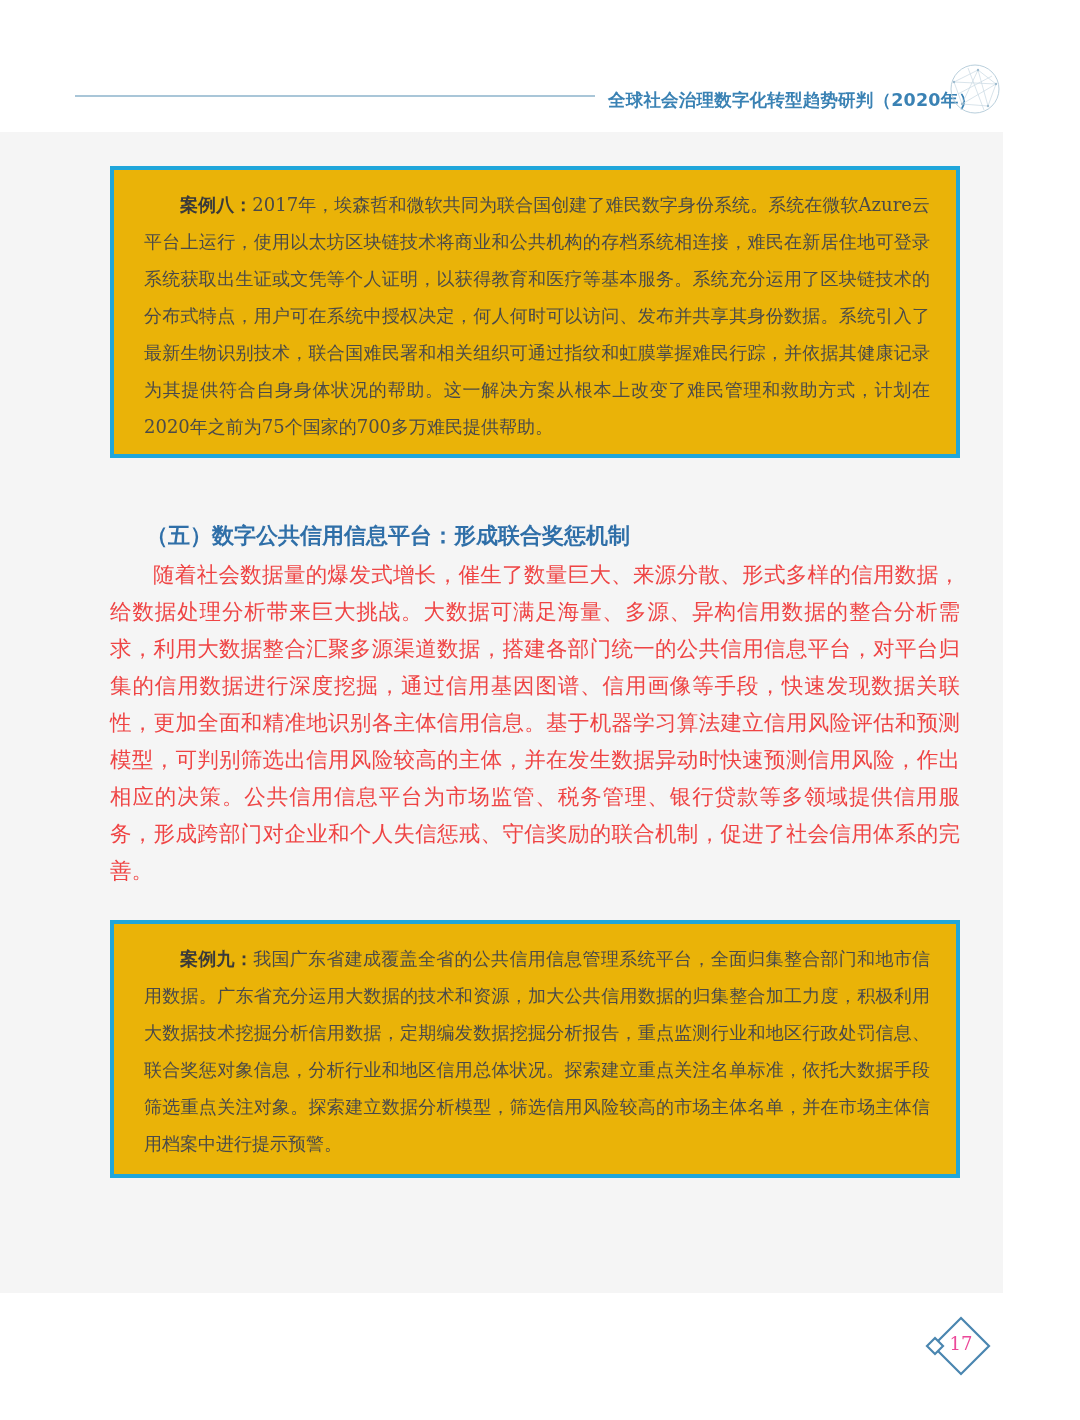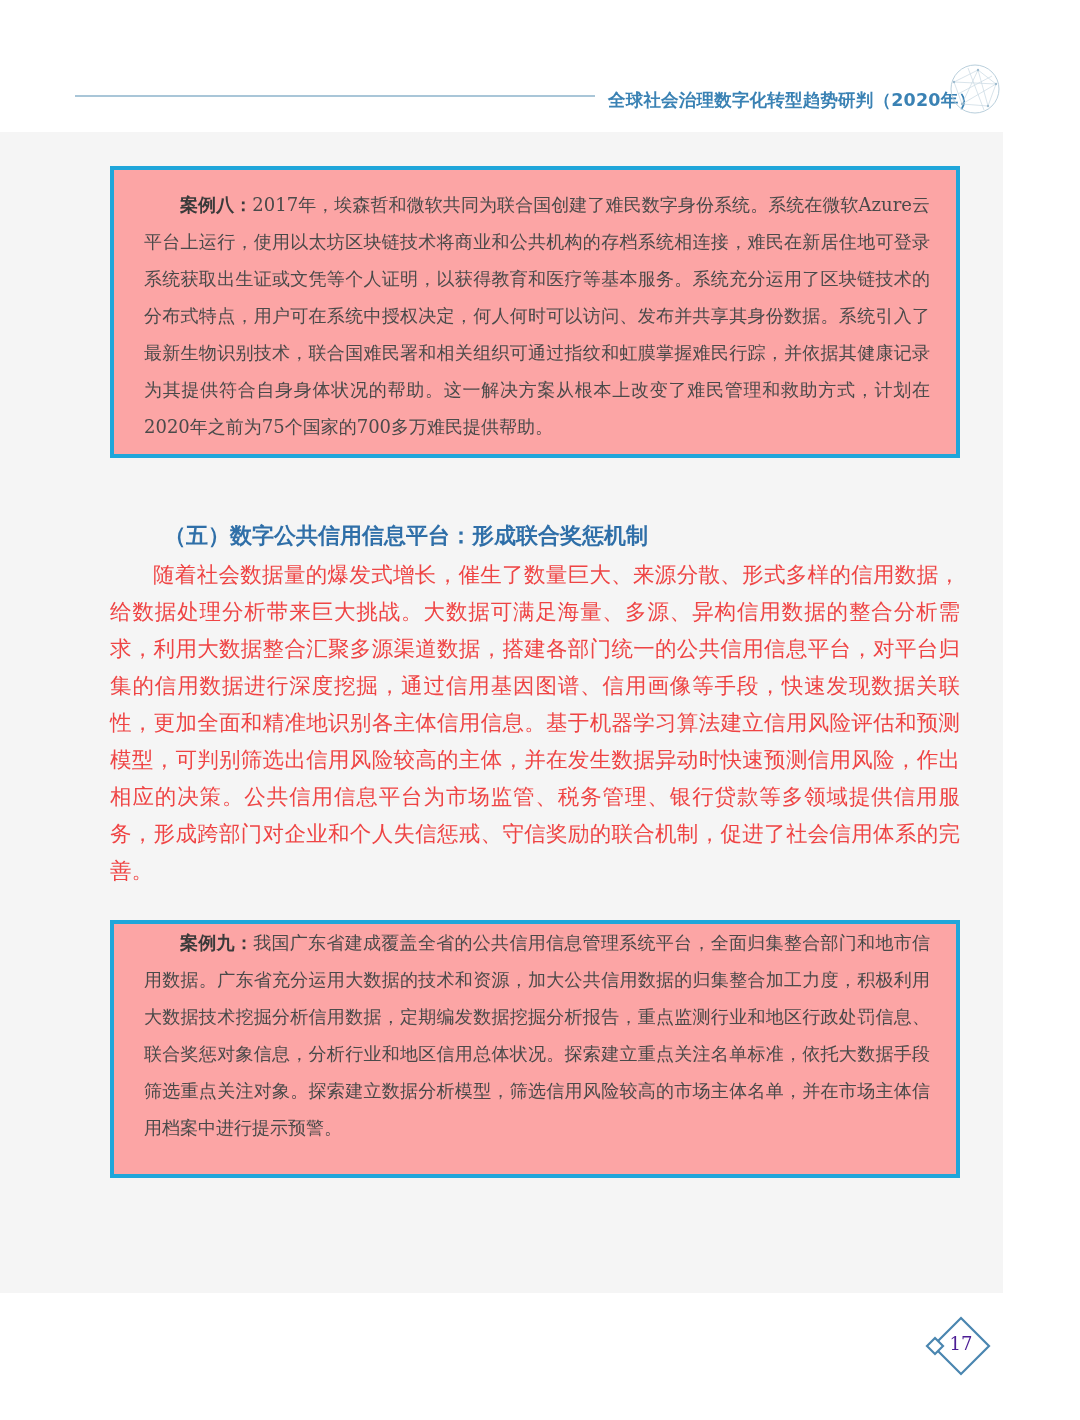--- a/index.html
+++ b/index.html
@@ -22,49 +22,49 @@
     .globe {
       position: absolute; left: 948px; top: 62px; width: 54px; height: 54px;
     }
     .panel {
       position: absolute; left: 0; top: 132px; width: 1003px; height: 1161px;
       background: #f5f5f5;
     }
     .case-box {
       position: absolute; left: 110px; width: 842px;
       border: 4px solid #1fa6da;
-      background: #fca5a5;
+      background: #eab308;
       box-sizing: content-box;
     }
     .case-box p {
       margin: 0; padding: 0 26px 0 30px;
       font-size: 18px; line-height: 37px; color: #4a4a4a;
       text-align: justify; text-indent: 2em;
     }
     .case-box .label { font-weight: bold; color: #3a3a3a; }
     #case8 { top: 166px; height: 284px; }
     #case8 p { padding-top: 16px; }
     #case9 { top: 920px; height: 250px; }
-    #case9 p { }
+    #case9 p { padding-top: 16px; }
     .section-heading {
-      position: absolute; left: 164px; top: 521px;
+      position: absolute; left: 146px; top: 521px;
       font-family: "DejaVu Sans", "Liberation Sans", sans-serif;
       font-weight: bold; font-size: 22px; color: #2f6fa8; white-space: nowrap;
     }
     .body-para {
       position: absolute; left: 110px; top: 556px; width: 850px;
       margin: 0; font-size: 21.5px; line-height: 37px; color: #ef4444;
       text-align: justify; text-indent: 2em;
     }
     .page-num {
       position: absolute; left: 925px; top: 1314px; width: 70px; height: 64px;
     }
     .page-num-text {
       position: absolute; left: 944px; top: 1333px; width: 34px; text-align: center;
-      font-family: "DejaVu Serif", serif; font-size: 18px; color: #4c1d95;
+      font-family: "DejaVu Serif", serif; font-size: 18px; color: #ec4899;
     }
   </style>
 </head>
 <body>
 
 <div class="header-line"></div>
 <div class="header-title">全球社会治理数字化转型趋势研判（2020年）</div>
 <svg class="globe" viewBox="0 0 54 54">
   <circle cx="27" cy="27" r="24" fill="none" stroke="#b9cfdc" stroke-width="1"></circle>
   <g stroke="#c8d8e2" stroke-width="0.7" fill="none">

